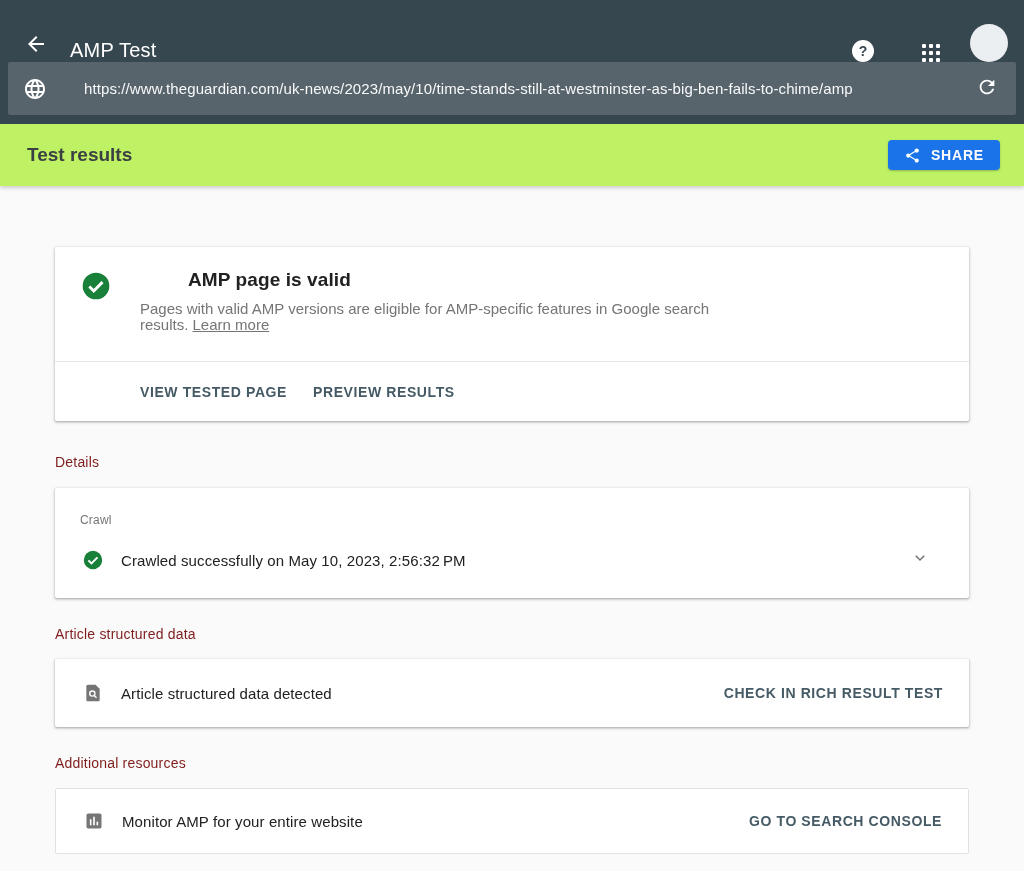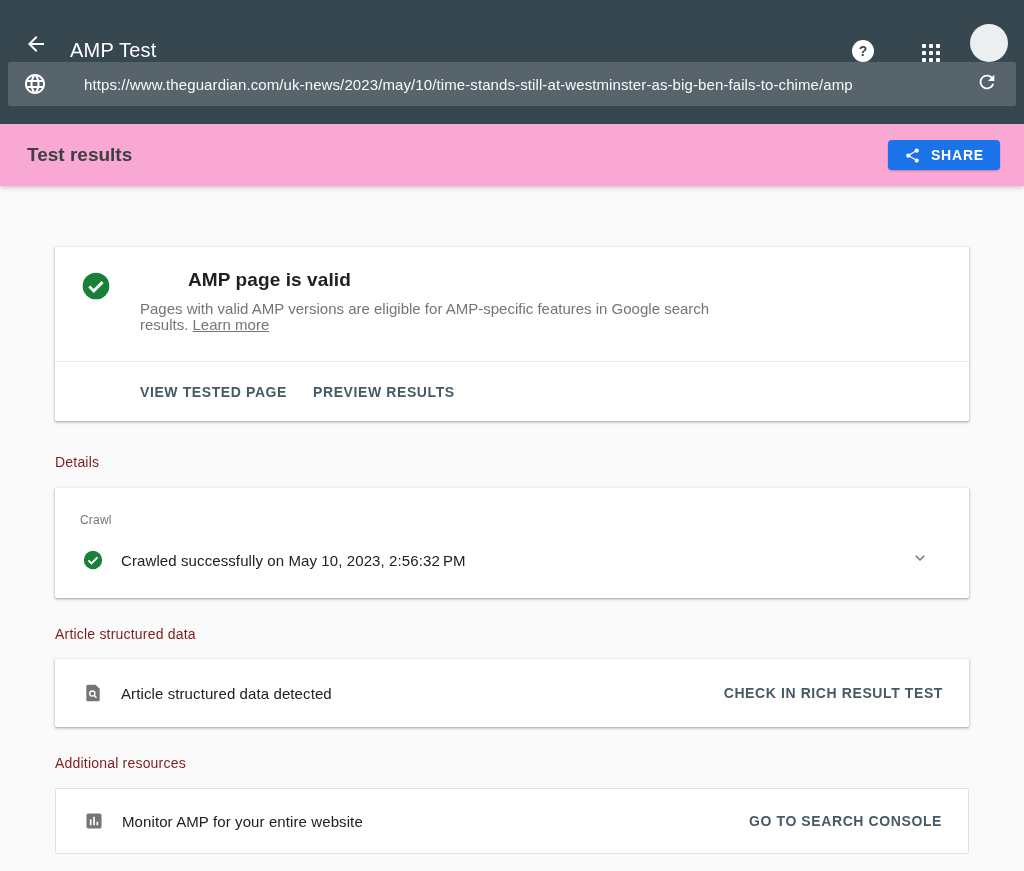--- a/index.html
+++ b/index.html
@@ -12,29 +12,29 @@
   .back-btn { width:32px; height:32px; display:flex; align-items:center; justify-content:center; cursor:pointer; }
   .app-title { color:#fff; font-size:20px; letter-spacing:0.2px; margin-left:18px; flex:1; }
   .help-btn { width:22px; height:22px; border-radius:50%; background:#fff; color:#37474f;
               display:flex; align-items:center; justify-content:center; font-size:14px; font-weight:bold;
               margin-right:48px; cursor:pointer; }
   .apps-btn { display:grid; grid-template-columns:repeat(3,4px); grid-template-rows:repeat(3,4px);
               gap:3px; margin-right:30px; cursor:pointer; }
   .apps-btn span { background:#fff; width:4px; height:4px; border-radius:1px; }
   .avatar { width:38px; height:38px; border-radius:50%; background:#eceff1; cursor:pointer; }
 
-  .urlbar { margin:0 8px; height:44px; background:#57646c; border-radius:2px;
+  .urlbar { margin:0 8px; height:53px; background:#57646c; border-radius:2px;
             display:flex; align-items:center; padding:0 14px 0 0; }
   .urlbar .globe { width:54px; display:flex; justify-content:center; }
   .url-text { flex:1; color:rgba(255,255,255,0.96); font-size:15px; letter-spacing:0.1px;
               white-space:nowrap; overflow:hidden; padding-left:22px; cursor:text; }
   .refresh-btn { width:30px; height:30px; display:flex; align-items:center; justify-content:center; cursor:pointer; }
 
   
-  .results-bar { background:#f9a8d4; height:62px; display:flex; align-items:center;
+  .results-bar { background:#bef264; height:62px; display:flex; align-items:center;
                  padding:0 24px 0 27px; box-shadow:0 2px 4px rgba(0,0,0,0.18); position:relative; z-index:2; }
   .results-title { font-size:19px; font-weight:bold; color:#3c4043; flex:1; }
   .share-btn { background:#1a73e8; color:#fff; border:none; border-radius:4px; height:30px;
                display:flex; align-items:center; gap:10px; padding:0 16px; font-size:14px;
                font-weight:bold; letter-spacing:0.8px; cursor:pointer;
                font-family:"Liberation Sans", sans-serif; box-shadow:0 1px 2px rgba(0,0,0,0.25); }
 
   
   .main { padding:61px 55px 0 55px; }
   .card { background:#fff; border-radius:2px;

